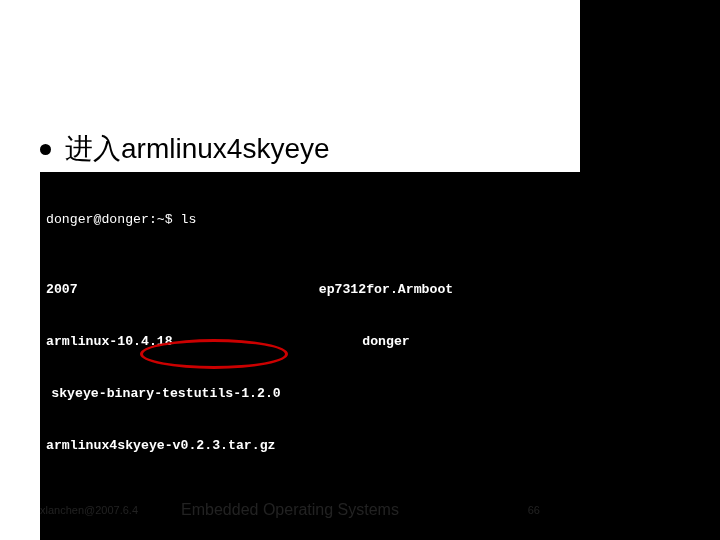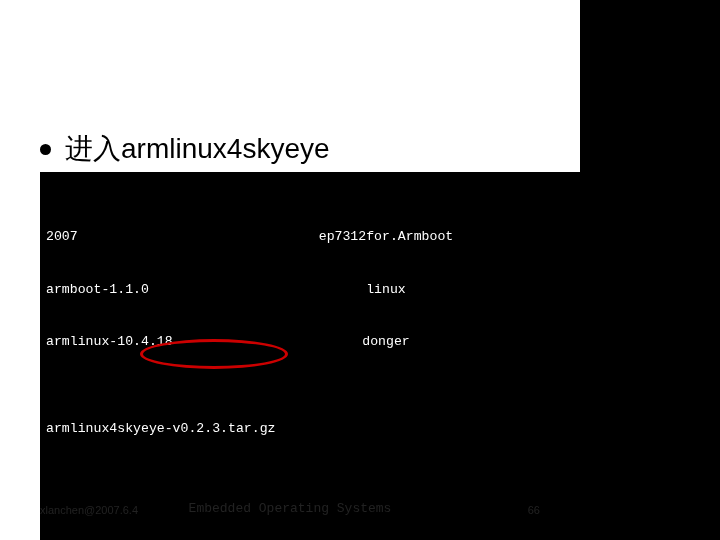--- a/index.html
+++ b/index.html
@@ -38,73 +38,71 @@
     background: #000;
     color: #fff;
     font-family: "Courier New", monospace;
     font-size: 13.2px;
     line-height: 1.32;
     padding: 4px 6px 6px 6px;
     white-space: pre;
     position: relative;
     margin: 2px 0 8px 0;
   }
-  .term-row { display: flex; }
+  .term-row { display: flex; font-weight: bold; }
   .col1 { width: 220px; flex: 0 0 auto; }
   .col2 { width: 240px; flex: 0 0 auto; text-align: center; }
   .circle-mark {
     position: absolute;
     border: 3px solid #cc0000;
     border-radius: 50%;
     width: 148px;
     height: 30px;
     left: 100px;
     top: 167px;
     pointer-events: none;
   }
   .footer {
     position: absolute;
     left: 40px;
     right: 40px;
     bottom: 24px;
     display: flex;
     justify-content: space-between;
-    align-items: flex-end;
+    align-items: center;
     font-size: 11px;
     color: #222;
   }
-  .footer .center { position: absolute; left: 50%; transform: translateX(-50%); font-size: 13px; font-family: Liberation Mono, monospace; }
+  .footer .center { position: absolute; left: 50%; transform: translateX(-50%); font-size: 16px; }
 </style>
 </head>
 <body>
 
 <div class="slide">
 
   <div class="content">
 
     <div class="bullet-row">
       <span class="bullet-dot"></span>
       <span class="bullet-text">进入armlinux4skyeye</span>
     </div>
 
     <div class="terminal">
+      <div>donger@donger:~$ ls</div>
 
       <div class="term-row">
         <span class="col1">2007</span>
         <span class="col2">ep7312for.Armboot</span>
       </div>
       <div class="term-row">
-        <span class="col1">armboot-1.1.0</span>
-        <span class="col2">linux</span>
-      </div>
-      <div class="term-row">
         <span class="col1">armlinux-10.4.18</span>
         <span class="col2">donger</span>
       </div>
       <div class="term-row">
+        <span class="col2">skyeye-binary-testutils-1.2.0</span>
       </div>
       <div class="term-row">
         <span class="col1">armlinux4skyeye-v0.2.3.tar.gz</span>
       </div>
       
 
       
       
 
       

